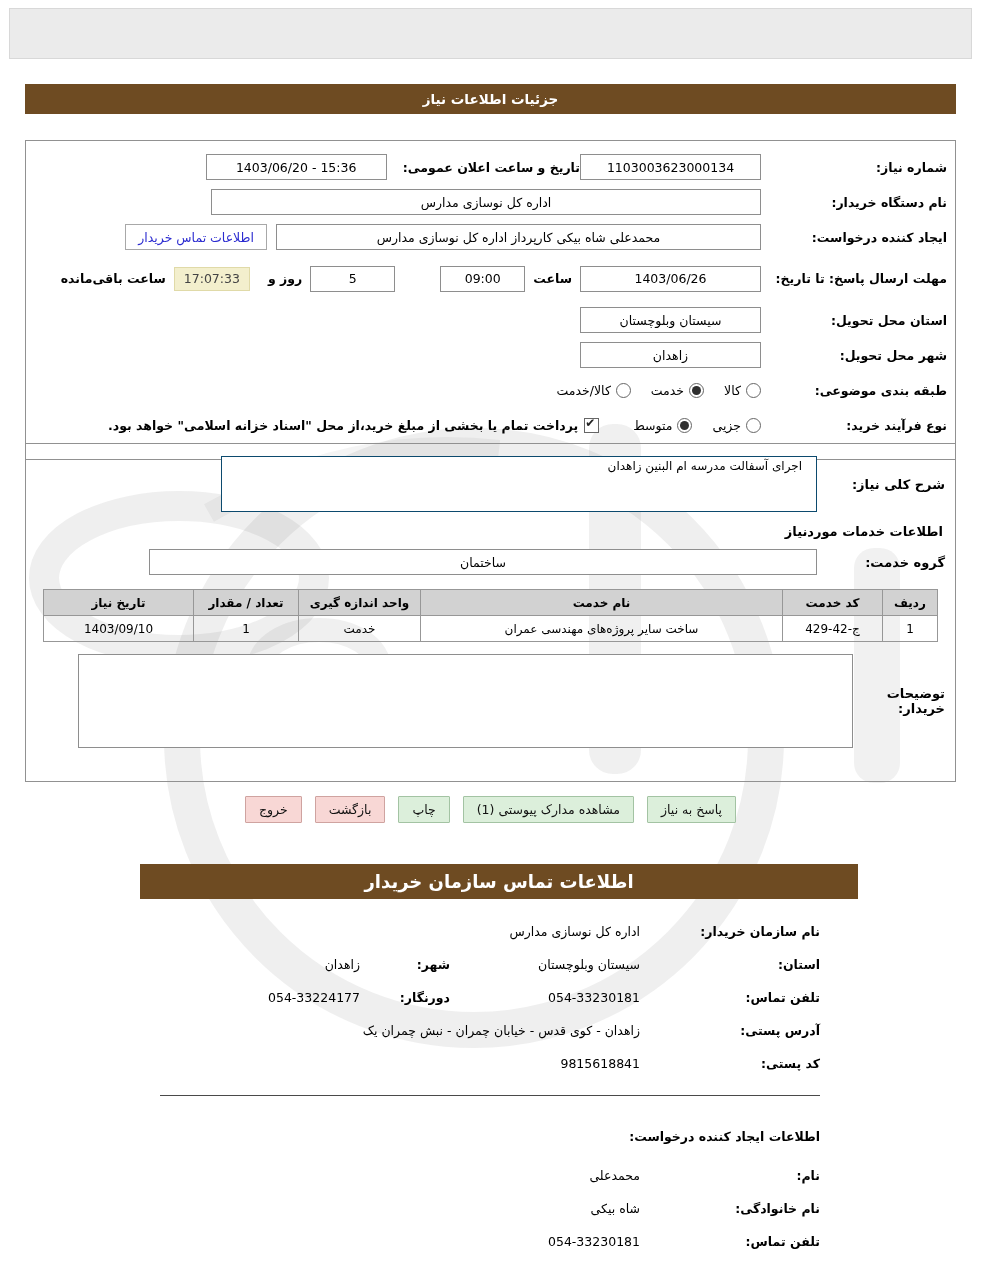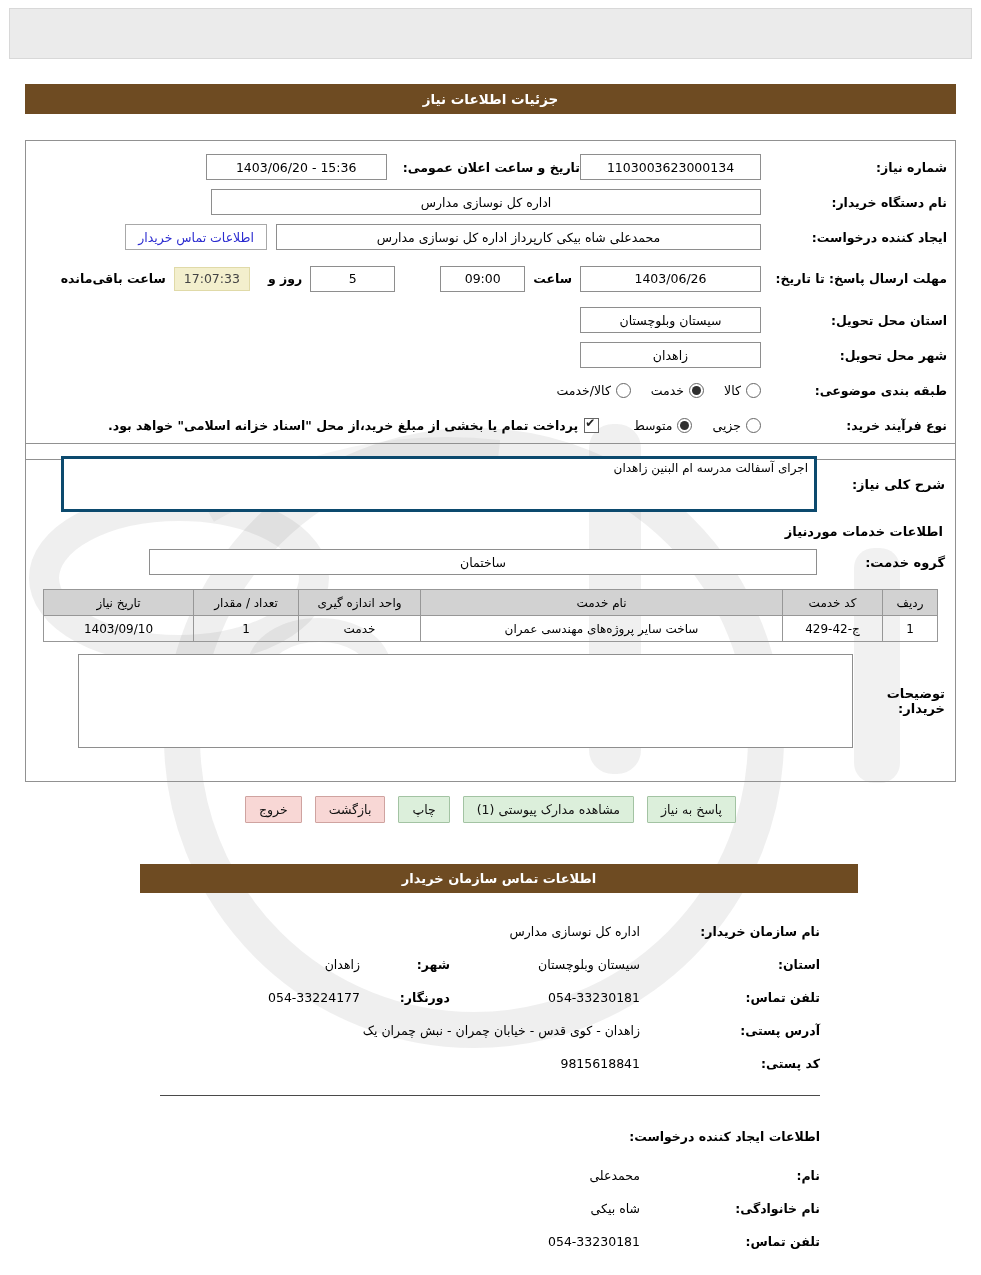--- a/index.html
+++ b/index.html
@@ -28,34 +28,34 @@
   .opt{display:flex;align-items:center;margin-left:20px;cursor:pointer;white-space:nowrap;}
   .rdot{width:13px;height:13px;border:1px solid #666;border-radius:50%;background:#fff;margin-left:5px;flex:none;position:relative;}
   .rdot.on::after{content:"";position:absolute;top:2px;left:2px;right:2px;bottom:2px;border-radius:50%;background:#2f2f2f;}
   .chk{width:13px;height:13px;border:1px solid #666;background:#fff;margin-left:6px;margin-right:14px;flex:none;position:relative;cursor:pointer;}
   .chk.on::after{content:"✔";position:absolute;top:-3px;left:0;font-size:12px;color:#222;}
   .treasury-text{font-weight:bold;white-space:nowrap;}
   #panel2{position:absolute;top:443px;right:25px;left:25px;height:339px;border:1px solid #919191;
           padding:12px 10px;box-sizing:border-box;background:transparent;}
   .p2row{display:flex;align-items:center;}
   .p2label{width:122px;flex:none;font-weight:bold;font-size:13px;padding-left:6px;}
-  .descbox{width:756px;height:56px;border:3px solid #0c4a6e;background:#fff;padding:2px 6px;box-sizing:border-box;font-size:12px;}
+  .descbox{width:596px;height:56px;border:1px solid #0c4a6e;background:#fff;padding:2px 14px;box-sizing:border-box;font-size:12px;}
   #services-heading{font-weight:bold;font-size:13px;margin:12px 2px 10px;}
   .groupbox{width:668px;height:25px;}
   table.svc{width:calc(100% - 14px);margin:14px 7px 12px;border-collapse:collapse;table-layout:fixed;}
   table.svc th,table.svc td{border:1px solid #979797;height:25px;text-align:center;font-size:12px;
         overflow:hidden;white-space:nowrap;padding:0 2px;}
-  table.svc th{background:#d2d2d2;font-weight:normal;text-align:center;}
+  table.svc th{background:#d2d2d2;font-weight:bold;text-align:center;}
   .noteslabel{width:86px;}
   .notesbox{flex:1;height:92px;border:1px solid #8e8e8e;background:#fff;margin-left:42px;}
   #btnrow{position:absolute;top:796px;left:0;right:0;display:flex;justify-content:center;gap:13px;}
   .btn{height:25px;display:flex;align-items:center;padding:0 13px;font-size:12.5px;cursor:pointer;border-radius:1px;color:#111;}
   .btn.green{background:#dcefdb;border:1px solid #a3c3a3;}
   .btn.pink{background:#f8d7d5;border:1px solid #cfa3a0;}
-  #bar2{position:absolute;top:864px;left:140px;width:718px;height:29px;font-size:13px;}
+  #bar2{position:absolute;top:864px;left:140px;width:718px;height:35px;font-size:18px;}
   #contact{position:absolute;top:915px;left:160px;width:660px;}
   .crow{display:flex;align-items:center;height:33px;}
   .cl1{width:180px;flex:none;font-weight:bold;}
   .cv1{width:190px;flex:none;white-space:nowrap;}
   .cvwide{flex:none;white-space:nowrap;}
   .cl2{width:90px;flex:none;font-weight:bold;}
   .cv2{width:130px;flex:none;white-space:nowrap;}
   .divider{border-top:1px solid #4a4a4a;margin:15px 0 17px;}
   .cheading{font-weight:bold;height:46px;display:flex;align-items:center;}
 </style>

